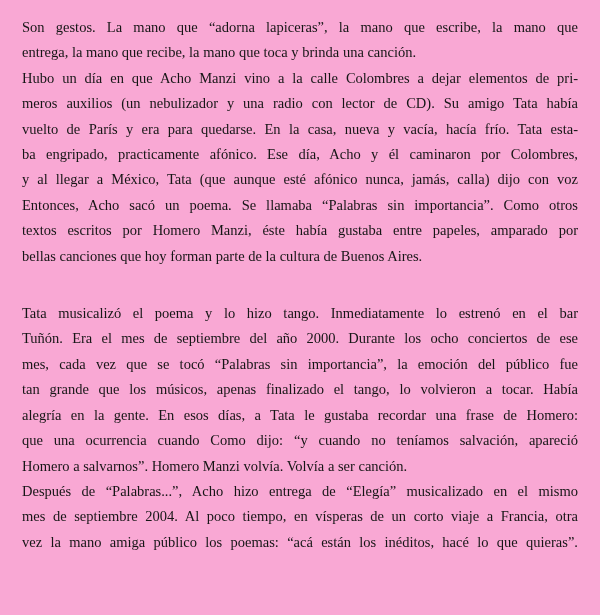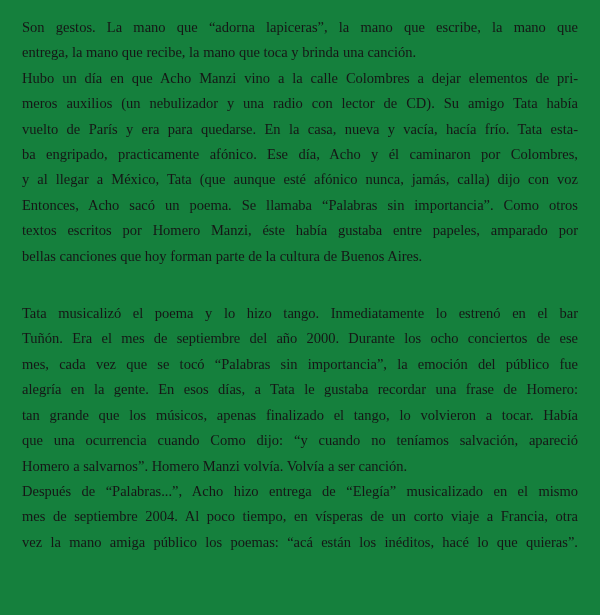--- a/index.html
+++ b/index.html
@@ -10,21 +10,21 @@
   body {
     width: 600px;
     height: 615px;
     overflow: hidden;
   }
   .page {
     box-sizing: border-box;
     width: 600px;
     height: 615px;
     padding: 15px 22px 0 22px;
-    background: #15803d;
+    background: #f9a8d4;
     color: #161616;
     font-family: "Liberation Serif", "DejaVu Serif", serif;
     font-size: 14.5px;
     line-height: 25.4px;
   }
   .para {
     margin: 0;
   }
   .para.gap {
     margin-top: 32px;
@@ -56,22 +56,22 @@
     <div class="line">y al llegar a México, Tata (que aunque esté afónico nunca, jamás, calla) dijo con voz</div>
     <div class="line">Entonces, Acho sacó un poema. Se llamaba “Palabras sin importancia”. Como otros</div>
     <div class="line">textos escritos por Homero Manzi, éste había gustaba entre papeles, amparado por</div>
     <div class="line last">bellas canciones que hoy forman parte de la cultura de Buenos Aires.</div>
   </div>
 
   <div class="para gap">
     <div class="line">Tata musicalizó el poema y lo hizo tango. Inmediatamente lo estrenó en el bar</div>
     <div class="line">Tuñón. Era el mes de septiembre del año 2000. Durante los ocho conciertos de ese</div>
     <div class="line">mes, cada vez que se tocó “Palabras sin importancia”, la emoción del público fue</div>
+    <div class="line">tan grande que los músicos, apenas finalizado el tango, lo volvieron a tocar. Había</div>
     <div class="line">alegría en la gente. En esos días, a Tata le gustaba recordar una frase de Homero:</div>
-    <div class="line">tan grande que los músicos, apenas finalizado el tango, lo volvieron a tocar. Había</div>
     <div class="line">que una ocurrencia cuando Como dijo: “y cuando no teníamos salvación, apareció</div>
     <div class="line last">Homero a salvarnos”. Homero Manzi volvía. Volvía a ser canción.</div>
   </div>
 
   <div class="para">
     <div class="line">Después de “Palabras...”, Acho hizo entrega de “Elegía” musicalizado en el mismo</div>
     <div class="line">mes de septiembre 2004. Al poco tiempo, en vísperas de un corto viaje a Francia, otra</div>
     <div class="line">vez la mano amiga público los poemas: “acá están los inéditos, hacé lo que quieras”.</div>
   </div>
 

